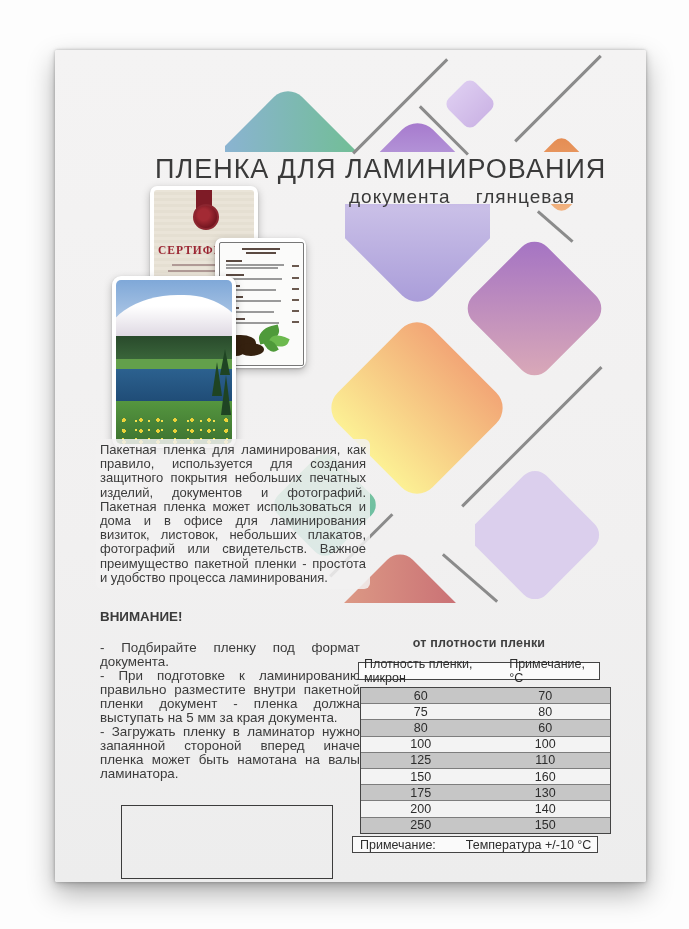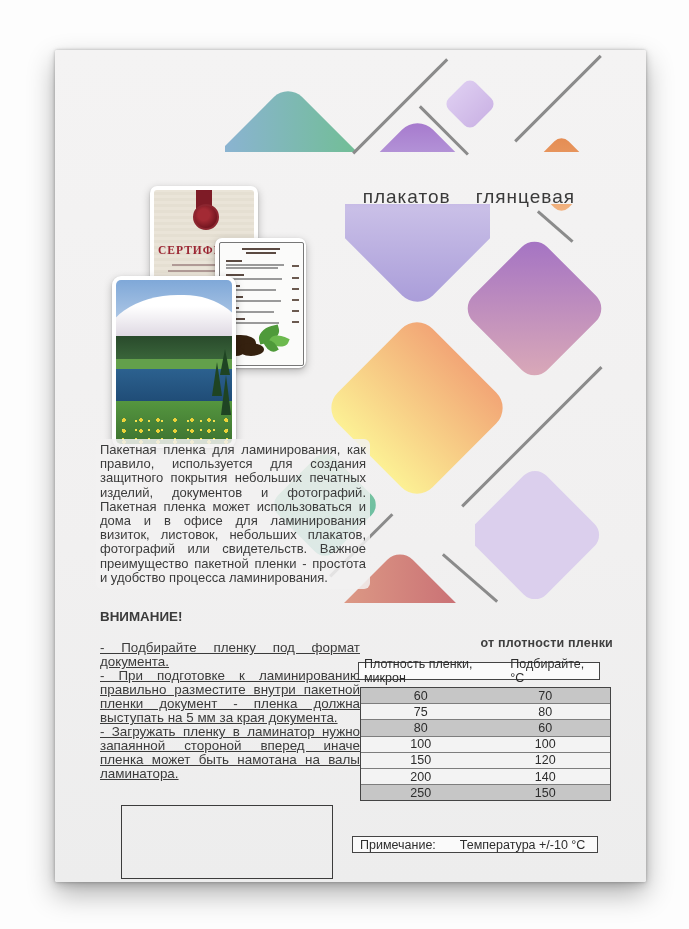--- a/index.html
+++ b/index.html
@@ -59,40 +59,40 @@
   .tree{position:absolute;width:0;height:0;border-left:5px solid transparent;border-right:5px solid transparent;
          border-bottom:26px solid #1f4423;}
   
   .bodytext{position:absolute;left:41px;top:389px;width:266px;padding:4px;
         background:rgba(242,241,241,.85);border-radius:6px;
         font-size:13px;line-height:14.2px;text-align:justify;color:#3b3b3b;}
   .warning{position:absolute;left:45px;top:560px;width:260px;
         font-size:13.4px;line-height:14px;color:#3b3b3b;}
   .warning-h{font-weight:bold;margin:0 0 17px 0;font-size:13.4px;}
   .warning ul{margin:0;padding:0;list-style:none;}
-  .warning li{text-align:justify;text-decoration:underline;}
+  .warning li{text-align:justify;}
   .emptybox{position:absolute;left:66px;top:755px;width:210px;height:72px;
         border:1.5px solid #3c3c3c;background:transparent;}
   
   .tsec{position:absolute;left:290px;top:553px;width:268px;height:279px;}
   .tsec-title{position:absolute;left:0;width:100%;text-align:center;font-weight:bold;
         font-size:12.5px;color:#3f3f3f;letter-spacing:.2px;}
   .thead{position:absolute;left:13px;top:59px;width:230px;height:16px;border:1px solid #444;
         background:#fbfbfb;display:flex;justify-content:space-between;align-items:center;
         padding:0 5px;font-size:12.5px;color:#2d2d2d;}
   .tbody{position:absolute;left:15px;top:84px;width:249px;border:1px solid #444;background:#f3f3f3;}
   .trow{display:flex;height:15.2px;border-bottom:1px solid #7d7d7d;
         font-size:12.5px;color:#2d2d2d;align-items:center;}
   .trow:last-child{border-bottom:none;}
   .trow.odd{background:var(--row_stripe_gray);}
   .trow.even{background:var(--row_stripe_light);}
   .tcell{width:48%;text-align:center;}
   .tcell:last-child{width:52%;}
   .tnote{position:absolute;left:7px;top:233px;width:237px;height:15px;border:1px solid #444;
-        background:#fafafa;display:flex;align-items:center;gap:24px;padding:0 0 0 7px;
+        background:#fafafa;display:flex;align-items:center;gap:30px;padding:0 0 0 7px;
         font-size:12.5px;color:#2d2d2d;}
 </style>
 </head>
 <body>
 
 <div class="canvas">
   <div class="page">
 
     <div>
 
@@ -145,22 +145,23 @@
 
       <div class="dline" style="left:298px;top:102px;width:133px;transform:rotate(-45deg);"></div>
       <div class="dline" style="left:365px;top:55px;width:68px;transform:rotate(45deg);"></div>
       <div class="dline" style="left:460px;top:90px;width:121px;transform:rotate(-45deg);"></div>
       <div class="dline" style="left:483px;top:160px;width:46px;transform:rotate(41deg);"></div>
       <div class="dline" style="left:407px;top:455px;width:197px;transform:rotate(-45deg);"></div>
       <div class="dline" style="left:275px;top:525px;width:88px;transform:rotate(-45deg);"></div>
       <div class="dline" style="left:388px;top:503px;width:72px;transform:rotate(41deg);"></div>
     </div>
 
+    <div class="title">ПЛЕНКА ДЛЯ ЛАМИНИРОВАНИЯ</div>
     <div class="subtitle">
-      <span>плакатов</span>
+      <span>документа</span>
       <span>глянцевая</span>
     </div>
 
     <div class="card cert">
       <div class="cert-paper">
         <div class="cert-ribbon"></div>
         <div class="cert-seal"></div>
         <div class="cert-word">СЕРТИФИКАТ</div>
         <div class="cert-line" style="top:74px;width:64px;"></div>
         <div class="cert-line" style="top:80px;width:72px;"></div>
@@ -221,45 +222,53 @@
       <ul>
           <li>- Подбирайте пленку под формат документа.</li>
           <li>- При подготовке к ламинированию правильно разместите внутри пакетной пленки документ - пленка должна выступать на 5 мм за края документа.</li>
           <li>- Загружать пленку в ламинатор нужно запаянной стороной вперед иначе пленка может быть намотана на валы ламинатора.</li>
         </ul>
     </div>
 
     <div class="emptybox"></div>
 
     <div class="tsec">
-      <div class="tsec-title" style="top:33px;text-align:right;">от плотности пленки</div>
+      <div class="tsec-title" style="top:33px;">от плотности пленки</div>
       <div class="thead">
         <span>Плотность пленки, микрон</span>
-        <span>Подбирайте,°С</span>
+        <span>Примечание,°С</span>
       </div>
       <div class="tbody">
           <div class="trow odd">
             <div class="tcell">60</div>
             <div class="tcell">70</div>
           </div>
           <div class="trow even">
             <div class="tcell">75</div>
             <div class="tcell">80</div>
           </div>
           <div class="trow odd">
             <div class="tcell">80</div>
             <div class="tcell">60</div>
           </div>
           <div class="trow even">
             <div class="tcell">100</div>
             <div class="tcell">100</div>
           </div>
+          <div class="trow odd">
+            <div class="tcell">125</div>
+            <div class="tcell">110</div>
+          </div>
           <div class="trow even">
             <div class="tcell">150</div>
-            <div class="tcell">120</div>
+            <div class="tcell">160</div>
+          </div>
+          <div class="trow odd">
+            <div class="tcell">175</div>
+            <div class="tcell">130</div>
           </div>
           <div class="trow even">
             <div class="tcell">200</div>
             <div class="tcell">140</div>
           </div>
           <div class="trow odd">
             <div class="tcell">250</div>
             <div class="tcell">150</div>
           </div>
         </div>

